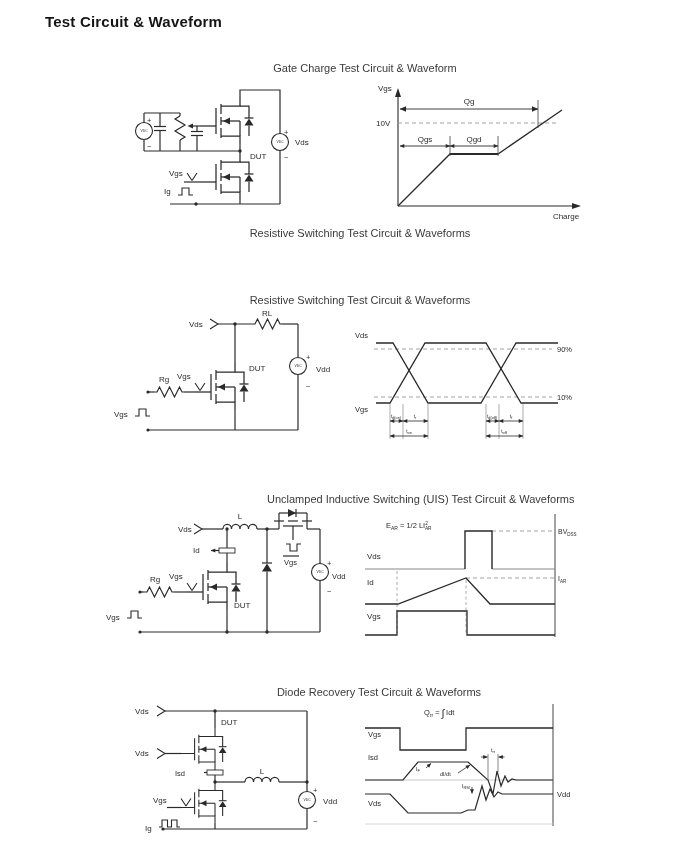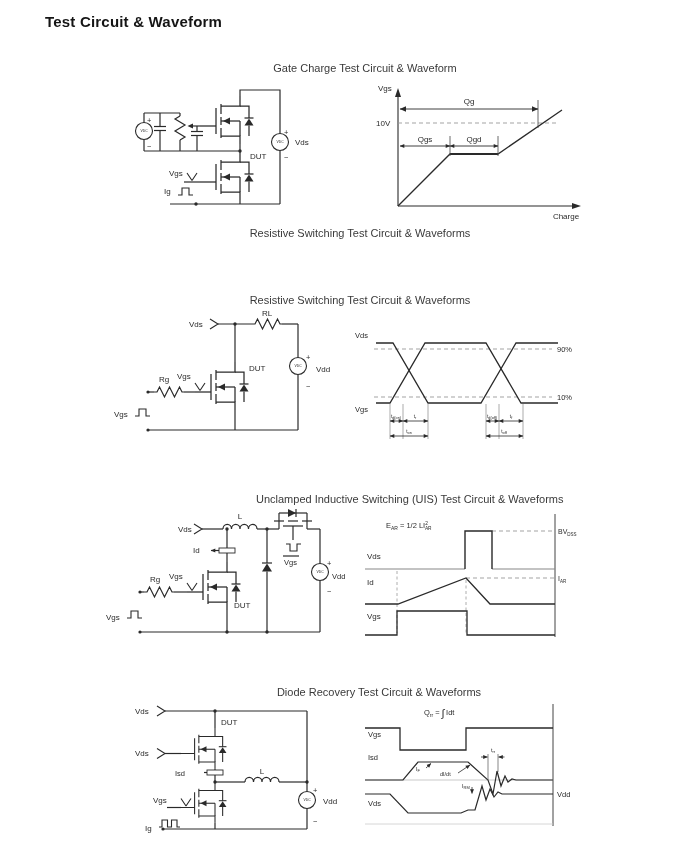--- a/index.html
+++ b/index.html
@@ -199,21 +199,21 @@
       <text x="50" y="100" font-size="4.8" text-anchor="middle"><tspan>t</tspan><tspan font-size="3.8" dy="1.2">d(on)</tspan></text>
       <text x="69" y="100" font-size="4.8" text-anchor="middle"><tspan>t</tspan><tspan font-size="3.8" dy="1.2">r</tspan></text>
       <text x="63" y="115" font-size="4.8" text-anchor="middle"><tspan>t</tspan><tspan font-size="3.8" dy="1.2">on</tspan></text>
       <text x="146" y="100" font-size="4.8" text-anchor="middle"><tspan>t</tspan><tspan font-size="3.8" dy="1.2">d(off)</tspan></text>
       <text x="165" y="100" font-size="4.8" text-anchor="middle"><tspan>t</tspan><tspan font-size="3.8" dy="1.2">f</tspan></text>
       <text x="158" y="115" font-size="4.8" text-anchor="middle"><tspan>t</tspan><tspan font-size="3.8" dy="1.2">off</tspan></text>
     </svg>
   </section>
 
   <section>
-    <div class="sec-title" style="left:256px;top:493px;width:300px;">Unclamped Inductive Switching (UIS) Test Circuit &amp; Waveforms</div>
+    <div class="sec-title" style="left:267px;top:493px;width:300px;">Unclamped Inductive Switching (UIS) Test Circuit &amp; Waveforms</div>
 
     <svg class="abs" style="left:86px;top:500px;" width="265" height="150" viewBox="0 0 265 150">
       <g stroke="#2a2a2a" stroke-width="1.2" fill="none">
         <line x1="116" y1="29" x2="137" y2="29"></line>
         <line x1="171" y1="29" x2="193" y2="29"></line>
         <line x1="221" y1="29" x2="234" y2="29"></line>
         <line x1="141" y1="29" x2="141" y2="48"></line>
         <line x1="141" y1="53" x2="141" y2="62"></line>
         <line x1="133" y1="50.5" x2="125" y2="50.5" marker-end="url(#ar2)"></line>
         <line x1="141" y1="110" x2="141" y2="132"></line>

